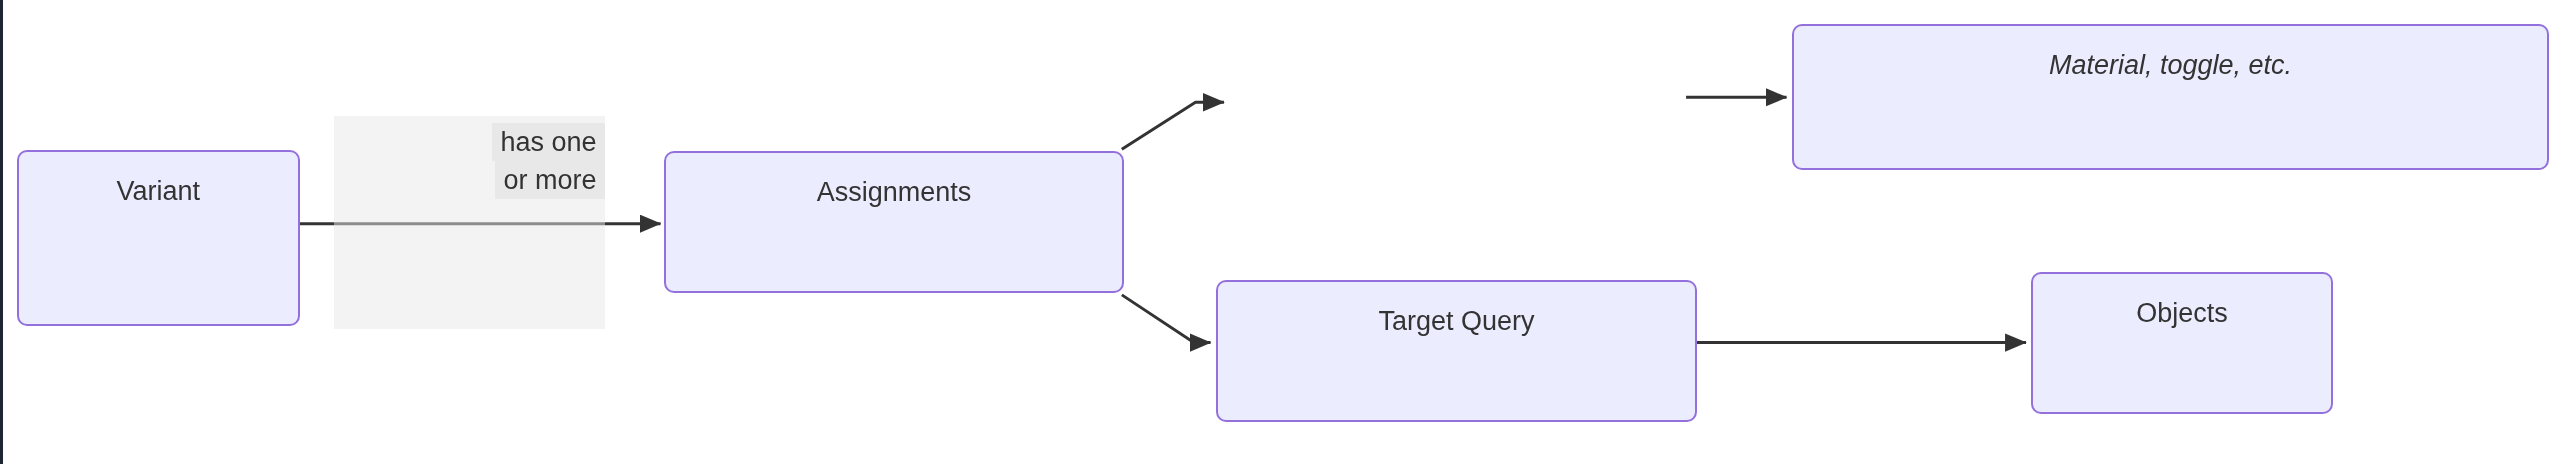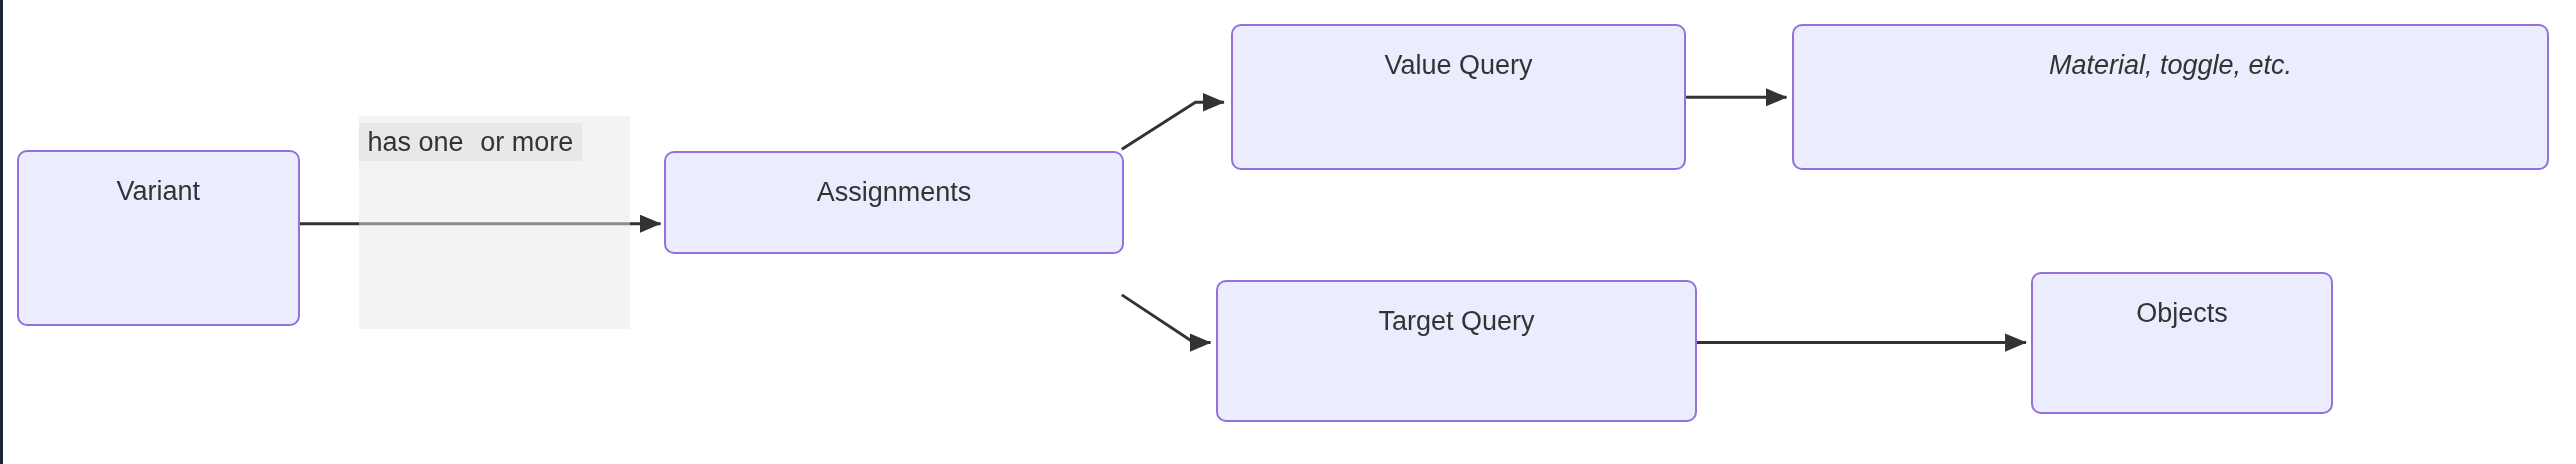--- a/index.html
+++ b/index.html
@@ -20,24 +20,24 @@
     overflow:hidden;
     font-family:"Liberation Sans","DejaVu Sans",sans-serif;
     color:var(--text);
   }
   .left-divider{
     position:absolute;left:0;top:0;width:2.5px;height:465px;
     background:var(--left-divider);
   }
   .edges-svg{position:absolute;left:0;top:0;z-index:2;}
   .edge-label-panel{
-    position:absolute;left:359px;top:116px;width:271px;height:213px;
+    position:absolute;left:334px;top:116px;width:271px;height:213px;
     background:var(--edge-label-panel-bg);
     z-index:3;
-    display:flex;flex-direction:row;align-items:flex-start;
+    display:flex;flex-direction:column;align-items:flex-end;
     padding-top:6.7px;box-sizing:border-box;
   }
   .edge-label-line{
     display:inline-block;
     background:var(--edge-label-bg);
     font-size:27px;line-height:38px;
     padding:0 8.4px;
     white-space:nowrap;
   }
   .node{
@@ -45,21 +45,21 @@
     background:var(--node-fill);
     border:2.5px solid var(--node-border);
     border-radius:10px;
     box-sizing:border-box;
     text-align:center;
     font-size:27px;line-height:33px;
     padding-top:23.4px;
     z-index:5;
   }
   .node-variant     {left:16.7px;  top:150px; width:283px; height:176px;}
-  .node-assignments {left:664px; top:151px; width:460px; height:103px;}
+  .node-assignments {left:664px; top:151px; width:460px; height:142px;}
   .node-value-query {left:1231px;top:24px;  width:455px; height:146px;}
   .node-material    {left:1792px;top:24px;  width:757px; height:146px;font-style:italic;}
   .node-target-query{left:1216px;top:272px; width:481px; height:142px;margin-top:8px;}
   .node-objects     {left:2031px;top:272px; width:302px; height:142px;}
 </style>
 </head>
 <body>
 
 <div class="canvas">
 
@@ -84,23 +84,20 @@
   </div>
 
   <div class="node node-variant">
     <span>Variant</span>
   </div>
 
   <div class="node node-assignments">
     <span>Assignments</span>
   </div>
 
-  <div class="node node-value-query">
-    <span>Value Query</span>
-  </div>
 
   <div class="node node-material">
     <span>Material, toggle, etc.</span>
   </div>
 
   <div class="node node-target-query">
     <span>Target Query</span>
   </div>
 
   <div class="node node-objects">

